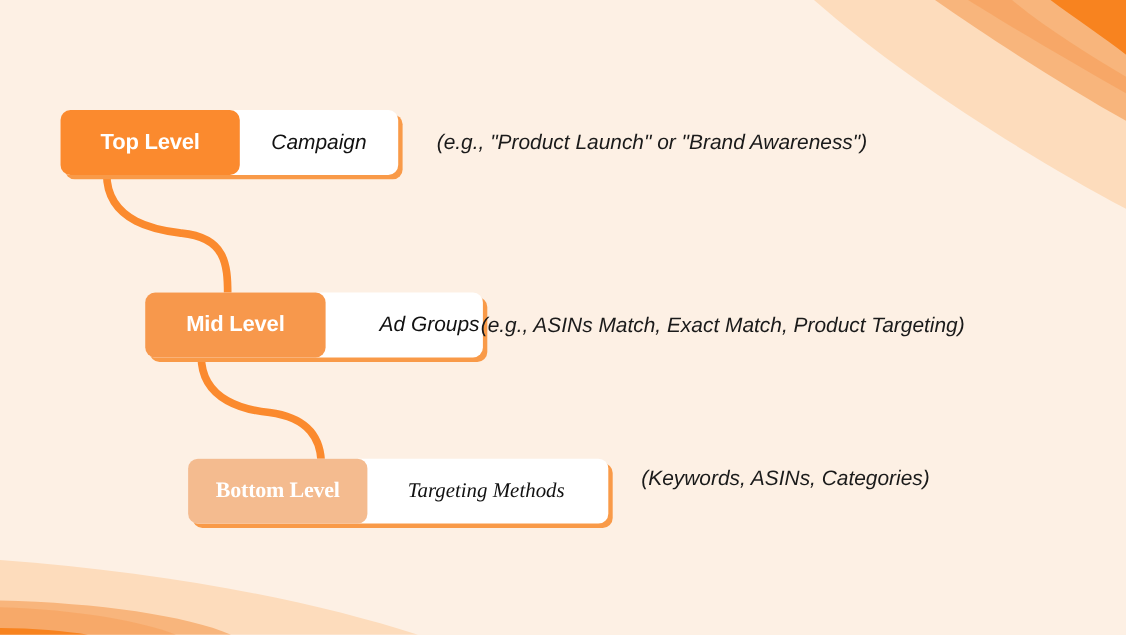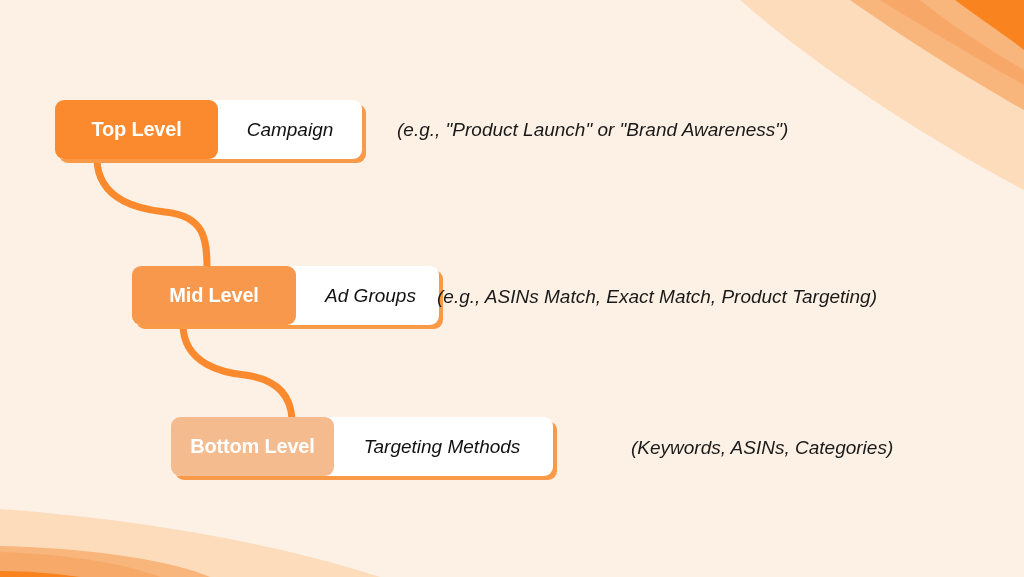--- a/index.html
+++ b/index.html
@@ -96,22 +96,22 @@
 <div class="level-row" style="left:55px; top:100px; width:310px;">
   <div class="level-pill" style="left:0; width:307px;"></div>
   <div class="level-label" style="width:163px; background:#fb8a2e;">Top Level</div>
   <div class="level-value" style="left:163px; width:144px;">Campaign</div>
 </div>
 <div class="level-desc" style="left:397px; top:119px;">(e.g., "Product Launch" or "Brand Awareness")</div>
 
 <div class="level-row" style="left:96px; top:266px; width:310px;margin-left:36px;">
   <div class="level-pill" style="left:0; width:307px;"></div>
   <div class="level-label" style="width:164px; background:#f7984c;">Mid Level</div>
-  <div class="level-value" style="left:160px; width:157px;">Ad Groups</div>
+  <div class="level-value" style="left:180px; width:157px;">Ad Groups</div>
 </div>
 <div class="level-desc" style="left:437px; top:286px;">(e.g., ASINs Match, Exact Match, Product Targeting)</div>
 
-<div class="level-row" style="left:171px; top:417px; width:385px;">
+<div class="level-row" style="left:171px; top:417px; width:385px;font-family:Liberation Serif, serif;">
   <div class="level-pill" style="left:0; width:382px;"></div>
   <div class="level-label" style="width:163px; background:#f4bb8f;">Bottom Level</div>
   <div class="level-value" style="left:163px; width:216px;">Targeting Methods</div>
 </div>
-<div class="level-desc" style="left:583px; top:437px;margin-left:48px;">(Keywords, ASINs, Categories)</div>
+<div class="level-desc" style="left:583px; top:425px;">(Keywords, ASINs, Categories)</div>
 
 </body></html>

